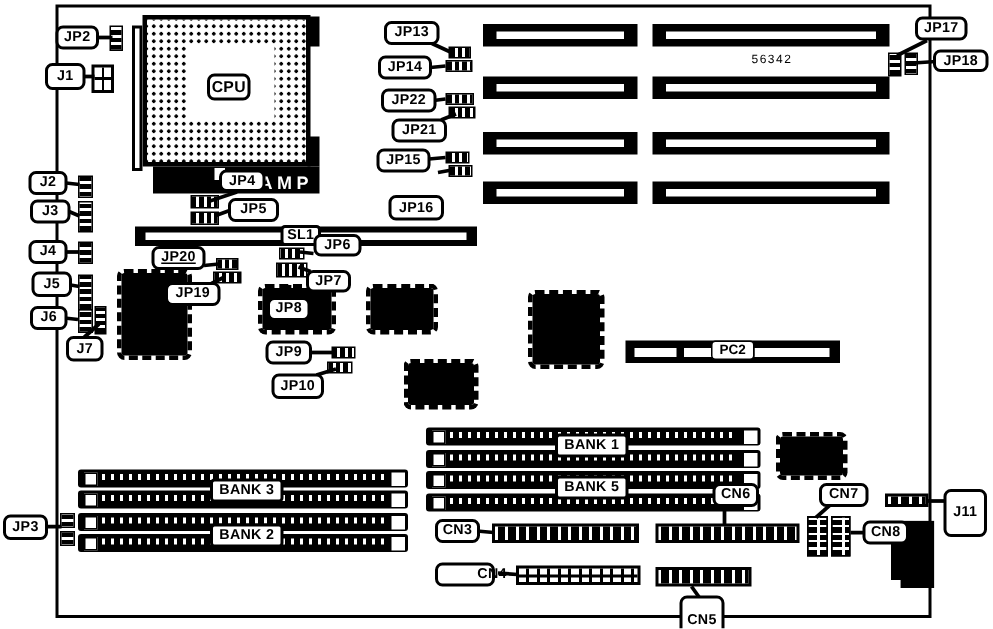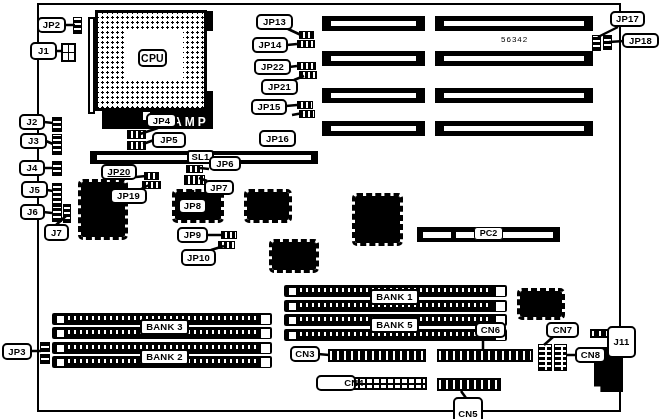--- a/index.html
+++ b/index.html
@@ -224,19 +224,19 @@
   <div class="lbl" style="left:204px;top:180px;width:30px;height:15px;">JP7</div>
   <div class="lbl" style="left:178px;top:198px;width:29px;height:16px;">JP8</div>
   <div class="lbl" style="left:177px;top:227px;width:31px;height:16px;">JP9</div>
   <div class="lbl" style="left:181px;top:249px;width:35px;height:17px;">JP10</div>
   <div class="lbl" style="left:140px;top:319px;width:49px;height:16px;border-radius:3px;">BANK 3</div>
   <div class="lbl" style="left:140px;top:349px;width:49px;height:16px;border-radius:3px;">BANK 2</div>
   <div class="lbl" style="left:370px;top:289px;width:49px;height:16px;border-radius:3px;text-align:center;">BANK 1</div>
   <div class="lbl" style="left:370px;top:317px;width:49px;height:16px;border-radius:3px;">BANK 5</div>
   <div class="lbl" style="left:464px;top:322px;width:31px;height:16px;margin-left:11px;">CN6</div>
   <div class="lbl" style="left:290px;top:346px;width:30px;height:16px;">CN3</div>
-  <div class="lbl" style="left:316px;top:375px;width:31px;height:16px;padding-left:36px;">CN4</div>
+  <div class="lbl" style="left:290px;top:375px;width:31px;height:16px;padding-left:36px;">CN4</div>
   <div class="lbl" style="left:453px;top:397px;width:30px;height:34px;">CN5</div>
   <div class="lbl" style="left:546px;top:322px;width:33px;height:16px;">CN7</div>
   <div class="lbl" style="left:575px;top:347px;width:31px;height:16px;">CN8</div>
-  <div class="lbl" style="left:607px;top:326px;width:29px;height:32px;">J11</div>
+  <div class="lbl" style="left:629px;top:326px;width:29px;height:32px;">J11</div>
 
 </div>
 
 </body></html>

